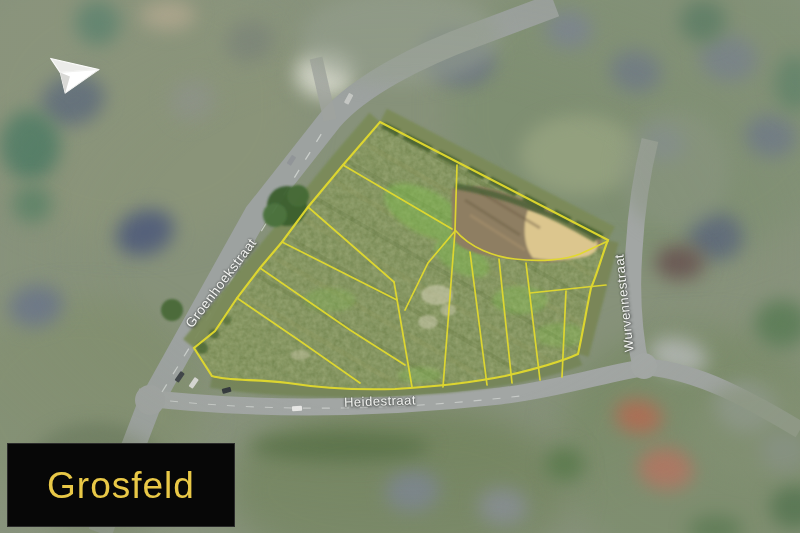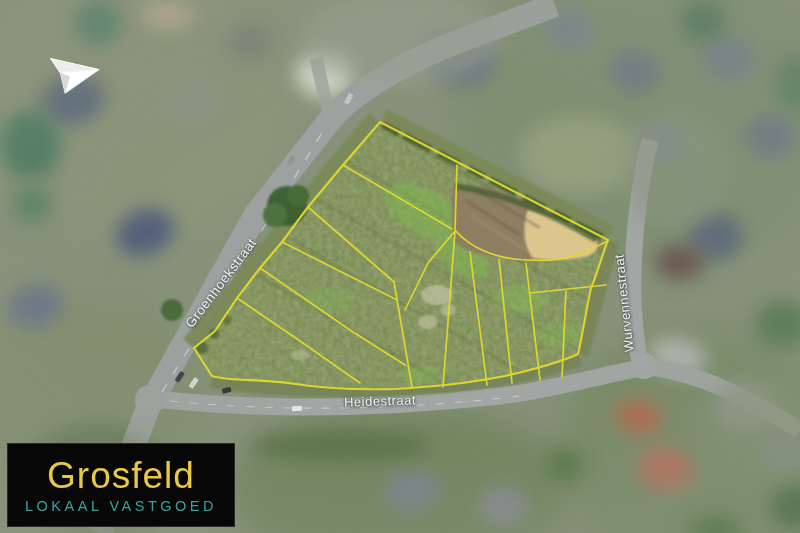--- a/index.html
+++ b/index.html
@@ -230,15 +230,14 @@
   <svg class="north-arrow" viewBox="0 0 56 48">
     <g transform="rotate(6 28 24)">
       <polygon points="3,9 52,15 14,22" fill="#ececea" stroke="#fbfbfa" stroke-width="1.2" stroke-linejoin="round"></polygon>
       <polygon points="14,22 52,15 21,42" fill="#ffffff" stroke="#f2f2f0" stroke-width="1" stroke-linejoin="round"></polygon>
       <polygon points="14,22 24,25 21,42" fill="#d9d9d6"></polygon>
     </g>
   </svg>
 
   <div class="logo-badge">
     <div class="logo-brand">Grosfeld</div>
-    <div class="logo-tagline">LOKAAL VASTGOED</div>
   </div>
 </div>
 
 </body></html>

